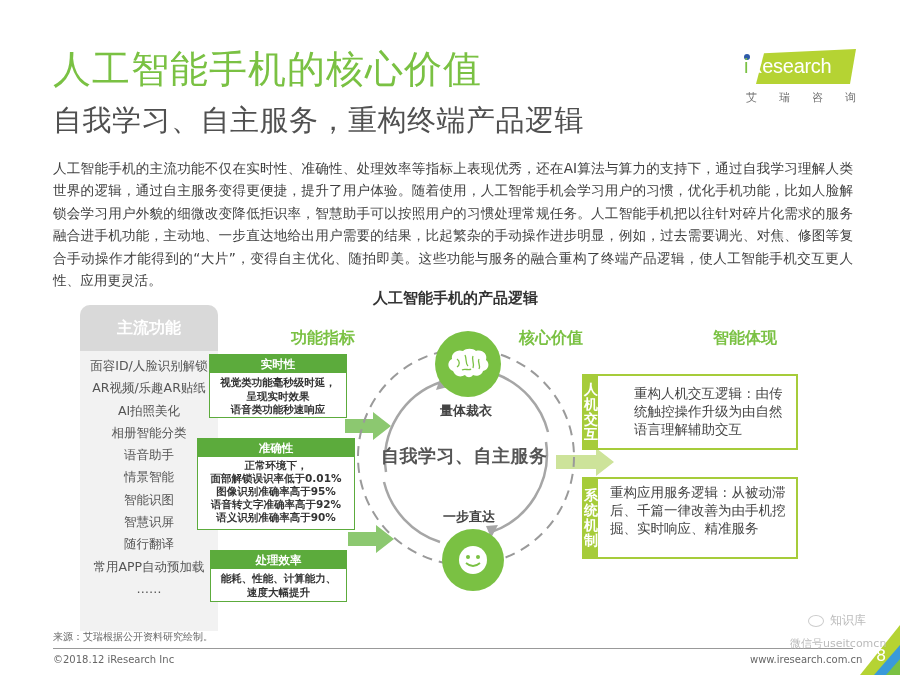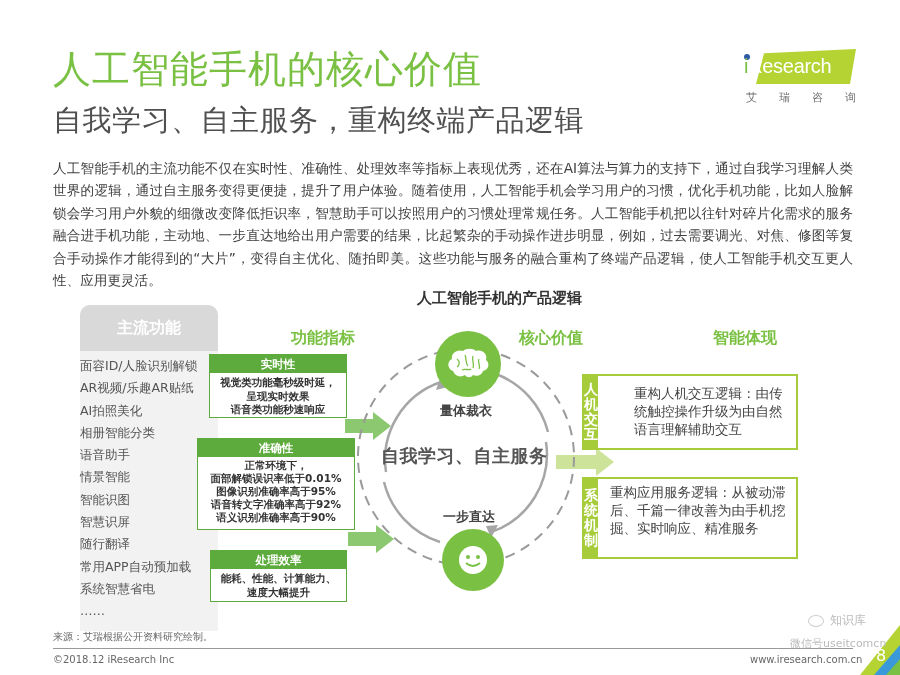--- a/index.html
+++ b/index.html
@@ -11,26 +11,26 @@
 
   .logo { position: absolute; left: 740px; top: 46px; width: 120px; height: 56px; }
   .logo-banner { position: absolute; left: 16px; top: 3px; width: 100px; height: 35px; background: #b5d333; clip-path: polygon(8% 12%, 100% 0%, 94% 100%, 0% 100%); }
   .logo-text { position: absolute; left: 4px; top: 9px; font-family: "Liberation Sans", sans-serif; font-size: 20px; color: #ffffff; letter-spacing: -0.3px; }
   .logo-text .i { color: #7ac143; }
   .logo-dot { position: absolute; left: 4px; top: 8px; width: 6px; height: 6px; border-radius: 50%; background: #2e5aa8; }
   .logo-cn { position: absolute; left: 6px; top: 44px; width: 110px; display: flex; justify-content: space-between; font-size: 11px; color: #707070; }
 
   .body-text { position: absolute; left: 53px; top: 157px; width: 800px; font-size: 13.6px; line-height: 22.4px; color: #404040; text-align: justify; }
 
-  .diagram-title { position: absolute; left: 373px; top: 289px; font-size: 15px; font-weight: bold; color: #333; margin-left: 44px; }
+  .diagram-title { position: absolute; left: 373px; top: 289px; font-size: 15px; font-weight: bold; color: #333; }
 
   .main-panel { position: absolute; left: 80px; top: 305px; width: 138px; height: 326px; background: #f2f2f2; border-radius: 10px 10px 0 0; }
   .main-panel-head { height: 46px; background: #d9d9d9; border-radius: 10px 10px 0 0; color: #fff; font-weight: bold; font-size: 16px; display: flex; align-items: center; justify-content: center; }
   .main-list { list-style: none; padding-top: 4px; }
-  .main-list li { height: 22.3px; font-size: 12.5px; color: #555; line-height: 22.3px; white-space: nowrap; }
+  .main-list li { height: 22.3px; font-size: 12.5px; color: #555; text-align: center; line-height: 22.3px; white-space: nowrap; }
 
   .col-head { position: absolute; font-size: 16px; font-weight: bold; color: #7ac143; }
 
   .metric { position: absolute; background: #fff; border: 1.5px solid #5cab3c; }
   .metric-head { background: #5cab3c; color: #fff; font-size: 11.5px; font-weight: bold; text-align: center; height: 18px; line-height: 18px; }
   .metric-body { font-size: 10.5px; font-weight: bold; color: #333; text-align: center; line-height: 13.5px; padding: 3px 2px; }
 
   .arrow { position: absolute; }
 
   .circle-node { position: absolute; width: 66px; height: 66px; border-radius: 50%; background: #7ac143; display: flex; align-items: center; justify-content: center; }
@@ -78,21 +78,20 @@
     <li>面容ID/人脸识别解锁</li>
     <li>AR视频/乐趣AR贴纸</li>
     <li>AI拍照美化</li>
     <li>相册智能分类</li>
     <li>语音助手</li>
     <li>情景智能</li>
     <li>智能识图</li>
     <li>智慧识屏</li>
     <li>随行翻译</li>
     <li>常用APP自动预加载</li>
-    <li>系统智慧省电</li>
     <li>……</li>
   </ul>
 </div>
 
 <div class="col-head" style="left:291px; top:328px;">功能指标</div>
 <div class="col-head" style="left:519px; top:328px;">核心价值</div>
 <div class="col-head" style="left:713px; top:328px;">智能体现</div>
 
 <div class="metric" style="left:209px; top:354px; width:138px; height:64px;">
   <div class="metric-head">实时性</div>

